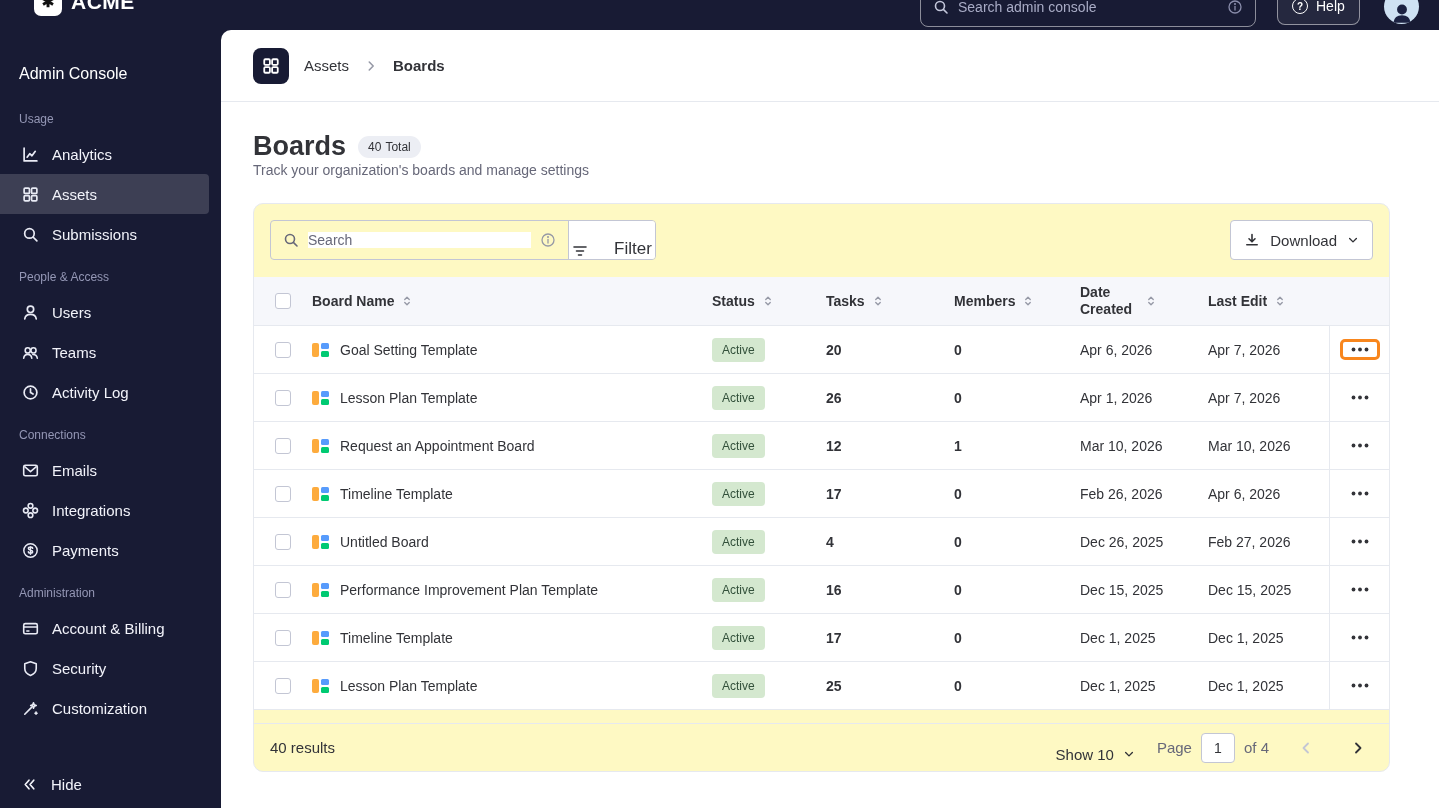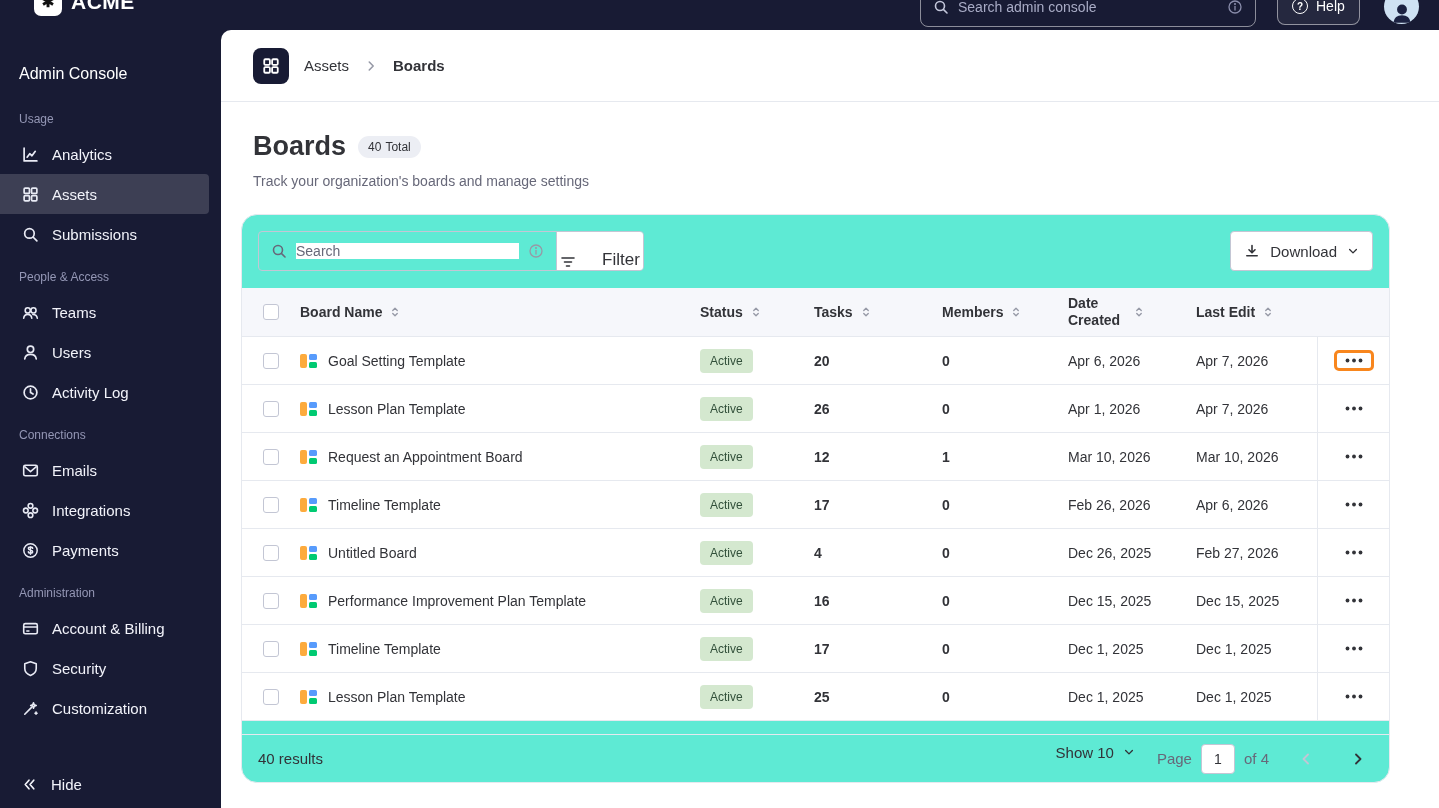--- a/index.html
+++ b/index.html
@@ -36,23 +36,23 @@
   .crumb-icon{width:36px;height:36px;background:#181b34;border-radius:8px;color:#fff;display:flex;align-items:center;justify-content:center;cursor:pointer}
   .crumb{font-size:15px;font-weight:500;color:#323338;cursor:pointer}
   .crumb.current{font-weight:700;cursor:default}
   .crumb-sep{color:#9699a6}
 
   .pagehead{padding:29px 49px 0 32px}
   .title-row{display:flex;align-items:center;gap:12px}
   .page-title{font-size:27px;font-weight:700;color:#323338}
   .count-badge{background:#eceef4;border-radius:12px;padding:4px 10px;font-size:12px;color:#323338;display:flex;gap:4px;align-items:center}
   .count-badge .n{font-weight:400}
-  .subtitle{margin-top:11px;font-size:14px;color:#676879}
-
-  .tablecard{margin:25px 49px 0 20px;border:1px solid #e6e9ef;border-radius:16px;overflow:hidden;background:#5eead4}
+  .subtitle{font-size:14px;color:#676879}
+
+  .tablecard{margin:25px 49px 0 32px;border:1px solid #e6e9ef;border-radius:10px;overflow:hidden;background:#fef9c3}
   .toolbar{display:flex;align-items:center;padding:16px 16px 17px}
   .searchwrap{display:flex;height:40px;border:1px solid #c3c6d4;border-radius:4px;overflow:hidden}
   .searchbox{width:298px;display:flex;align-items:center;gap:9px;padding:0 12px;border-right:1px solid #c3c6d4;color:#676879}
   .searchbox input{flex:1;border:0;outline:0;font-size:14px;color:#323338}
   .searchbox input::placeholder{color:#676879}
   .filterbtn{width:86px;display:flex;align-items:flex-end;justify-content:center;gap:26px;background:#fff;border:0;font-size:17px;color:#323338;cursor:pointer}
   .downloadbtn{margin-left:auto;height:40px;padding:0 13px;border:1px solid #c3c6d4;border-radius:4px;background:#fff;display:flex;align-items:center;gap:10px;font-size:15px;color:#323338;cursor:pointer}
 
   .thead,.trow{display:grid;grid-template-columns:58px 400px 114px 128px 126px 128px 121px 1fr;align-items:center}
   .thead{background:#f6f7fb;height:48px;font-size:14px;font-weight:700;color:#323338}
@@ -69,21 +69,21 @@
   .bi-br{left:9px;top:9px;width:8px;height:6px;border-radius:1.5px;background:#00ca72}
   .bname{font-weight:500;color:#323338;cursor:pointer}
   .badge-active{display:inline-block;background:#d4e8cf;color:#32503a;border-radius:4px;padding:5px 10px;font-size:12px;font-weight:500}
   .num{font-weight:700;color:#323338}
   .date{color:#323338}
   .cell-actions{align-self:stretch;display:flex;align-items:center;justify-content:center;border-left:1px solid #e6e9ef}
   .menu-btn{background:none;border:3px solid transparent;border-radius:5px;padding:5px 8px;display:flex;align-items:center;cursor:pointer;color:#323338}
   .menu-btn.highlighted{border-color:#f8861d}
   .table-spacer{height:14px;border-top:1px solid #e6e9ef}
   .tfoot{height:48px;border-top:1px solid #e6e9ef;display:flex;align-items:center;padding:0 16px;font-size:15px;color:#323338}
-  .foot-right{margin-left:auto;display:flex;align-items:flex-start;gap:22px}
+  .foot-right{margin-left:auto;display:flex;align-items:flex-end;gap:22px}
   .showbtn{display:flex;align-items:center;gap:9px;background:none;border:0;font-size:15px;color:#323338;cursor:pointer}
   .pagegrp{display:flex;align-items:center;gap:9px;color:#676879}
   .pageinput{width:34px;height:30px;border:1px solid #c3c6d4;border-radius:4px;text-align:center;font-size:14px;color:#323338;outline:0}
   .pager{width:30px;height:30px;display:flex;align-items:center;justify-content:center;background:none;border:0;cursor:pointer}
   .pager.prev{color:#c3c6d4}
   .pager.next{color:#323338}
 </style>
 </head>
 <body>
 
@@ -125,37 +125,37 @@
             </svg>
         </span>
         <span>Submissions</span>
       </div>
     </div>
 
     <div class="sb-section">
       <div class="sb-section-label">People &amp; Access</div>
       <div class="nav-item">
         <span class="ni-icon">
+          <svg width="17" height="17" viewBox="0 0 16 16" fill="none" stroke="currentColor" stroke-width="1.6" stroke-linecap="round">
+              <circle cx="8" cy="5" r="3"></circle>
+              <path d="M2.6 14c.4-2.8 2.7-4.2 5.4-4.2S13 11.2 13.4 14"></path>
+            </svg>
+        </span>
+        <span>Users</span>
+      </div>
+      <div class="nav-item">
+        <span class="ni-icon">
           <svg width="17" height="17" viewBox="0 0 16 16" fill="none" stroke="currentColor" stroke-width="1.5" stroke-linecap="round">
               <circle cx="5.4" cy="6" r="2.4"></circle>
               <circle cx="10.8" cy="6" r="2.4"></circle>
               <path d="M1.6 13.4c.3-2.3 2-3.6 3.8-3.6s3.5 1.3 3.8 3.6"></path>
               <path d="M10.2 9.9c2 0 3.9 1.2 4.2 3.5"></path>
             </svg>
         </span>
         <span>Teams</span>
-      </div>
-      <div class="nav-item">
-        <span class="ni-icon">
-          <svg width="17" height="17" viewBox="0 0 16 16" fill="none" stroke="currentColor" stroke-width="1.6" stroke-linecap="round">
-              <circle cx="8" cy="5" r="3"></circle>
-              <path d="M2.6 14c.4-2.8 2.7-4.2 5.4-4.2S13 11.2 13.4 14"></path>
-            </svg>
-        </span>
-        <span>Users</span>
       </div>
       <div class="nav-item">
         <span class="ni-icon">
           <svg width="17" height="17" viewBox="0 0 16 16" fill="none" stroke="currentColor" stroke-width="1.6" stroke-linecap="round">
               <circle cx="8" cy="8" r="6"></circle>
               <path d="M8 4.6V8l2.4 1.5"></path>
             </svg>
         </span>
         <span>Activity Log</span>
       </div>

